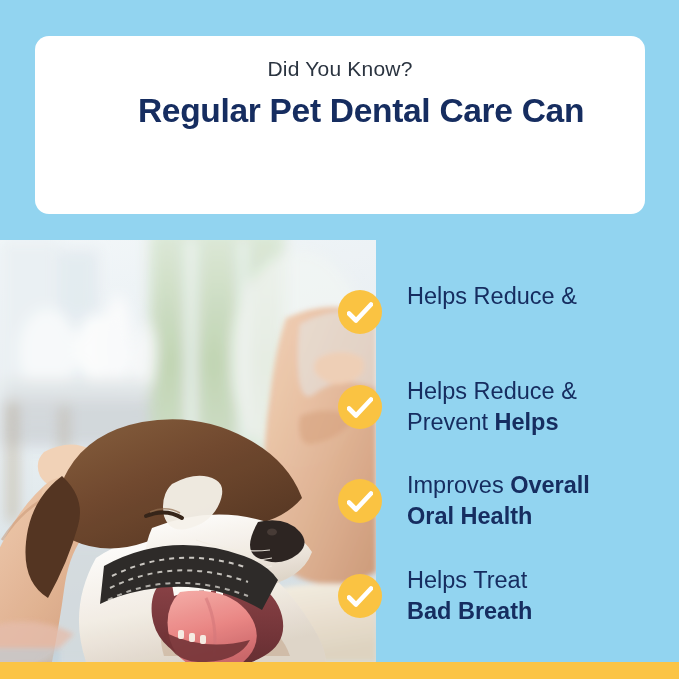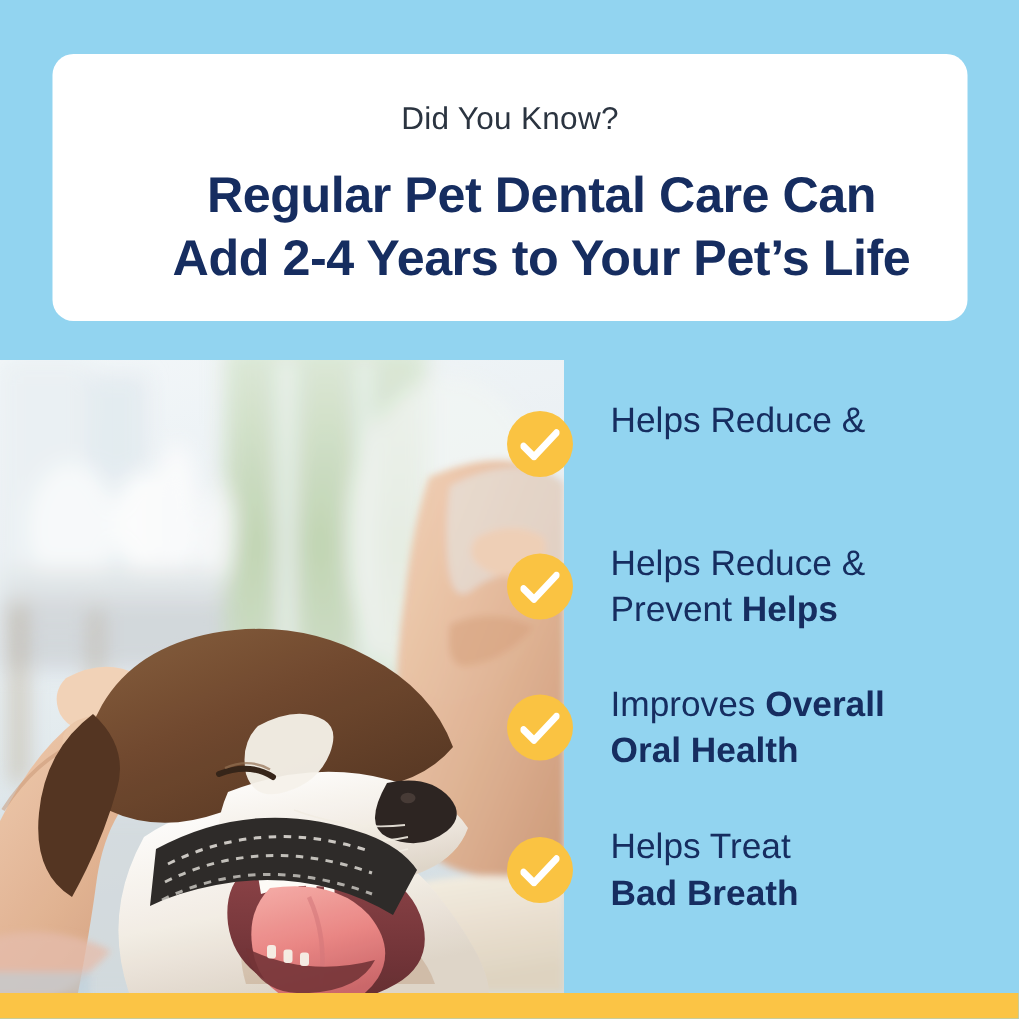--- a/index.html
+++ b/index.html
@@ -32,21 +32,21 @@
     padding-top: 14px;
     text-align: center;
   }
 
   .eyebrow {
     font-size: 21px;
     font-weight: 300;
     letter-spacing: 0.2px;
     color: #2b3440;
     line-height: 30px;
-    margin: 15px;
+    margin: 4px;
   }
 
   .headline {
     margin: 6px 0 0 0;
     font-size: 33.5px;
     font-weight: bold;
     color: #162d60;
     line-height: 42px;
     letter-spacing: -0.3px;
   }
@@ -61,21 +61,21 @@
     height: 422px;
     overflow: hidden;
     background: #cfd6d8;
   }
   .photo svg { display: block; width: 376px; height: 422px; }
 
   
   .benefits {
     position: absolute;
     left: 338px;
-    top: 265px;
+    top: 281px;
     width: 341px;
   }
   .benefit-row {
     position: relative;
     height: 94.5px;
   }
   .check-badge {
     position: absolute;
     left: 0;
     top: 9px;
@@ -116,21 +116,20 @@
 </style>
 </head>
 <body>
 
 <div class="infographic">
 
   <div class="header-card">
     <p class="eyebrow">Did You Know?</p>
     <h1 class="headline">
       <span class="hl-line">Regular Pet Dental Care Can</span>
-      <span class="hl-line">Add 2-4 Years to Your Pet’s Life</span>
     </h1>
   </div>
 
   <div class="photo">
     <svg viewBox="0 0 376 422" preserveAspectRatio="xMidYMid slice" aria-hidden="true">
       <defs>
         <linearGradient id="bgWin" x1="0" y1="0" x2="0.25" y2="1">
           <stop offset="0%" stop-color="#f3f7f9"></stop>
           <stop offset="45%" stop-color="#e7eef2"></stop>
           <stop offset="100%" stop-color="#d2dde2"></stop>

